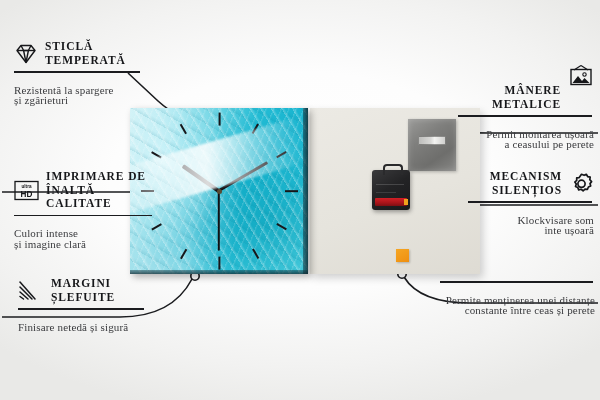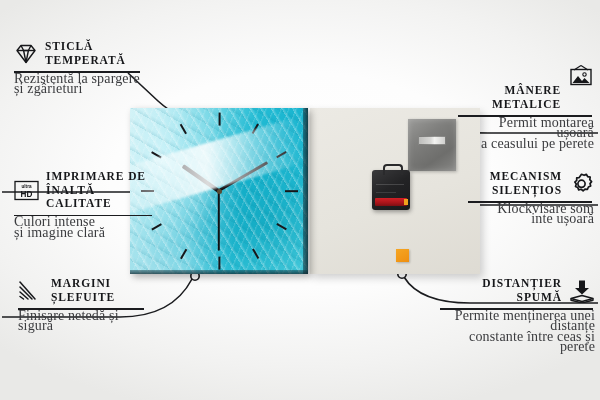--- a/index.html
+++ b/index.html
@@ -95,21 +95,21 @@
   
   .callout{position:absolute;}
   .co-head{display:flex;align-items:center;gap:7px;}
   .co-head.right{justify-content:flex-end;}
   .co-title{
     font-size:11.5px;font-weight:700;letter-spacing:.9px;color:#16171a;
     line-height:13.5px;text-transform:uppercase;white-space:pre-line;
   }
   .co-rule{height:1.5px;background:#1b1c1f;margin-top:4px;}
   .co-sub{
-    font-size:14px;color:#3a3b3e;line-height:10.6px;margin-top:1px;
+    font-size:11px;color:#3a3b3e;line-height:10.6px;margin-top:12px;
     white-space:pre-line;letter-spacing:.15px;
   }
   .co-sub.right{text-align:right;}
   .ic{flex:0 0 auto;display:block;}
 
   .connector{position:absolute;left:0;top:0;width:600px;height:400px;pointer-events:none;}
 </style>
 </head>
 <body>
 
@@ -254,27 +254,18 @@
           <circle cx="12.5" cy="11.8" r="3.6"></circle>
         </g>
       </svg>
     </div>
     <div class="co-rule" style="width:124px;"></div>
     <div class="co-sub right">Klockvisare som
 inte ușoară</div>
   </div>
 
   <div class="callout" style="left:440px;top:277px;width:155px;">
-    <div class="co-head right">
-      <div class="co-title" style="text-align:right;">DISTANȚIER
-SPUMĂ</div>
-      <svg class="ic" width="26" height="24" viewBox="0 0 26 24">
-        <path d="M10 1.5 L16 1.5 L16 9 L20 9 L13 15.5 L6 9 L10 9 Z" fill="#16171a"></path>
-        <path d="M13 16.5 L24 19.5 L13 22.5 L2 19.5 Z" fill="none" stroke="#16171a" stroke-width="1.4" stroke-linejoin="round"></path>
-        <path d="M2 19.5 L2 21.2 L13 24 L24 21.2 L24 19.5" fill="none" stroke="#16171a" stroke-width="1.4" stroke-linejoin="round"></path>
-      </svg>
-    </div>
     <div class="co-rule" style="width:153px;"></div>
     <div class="co-sub right">Permite menținerea unei distanțe
 constante între ceas și perete</div>
   </div>
 
 </div>
 
 </body></html>

